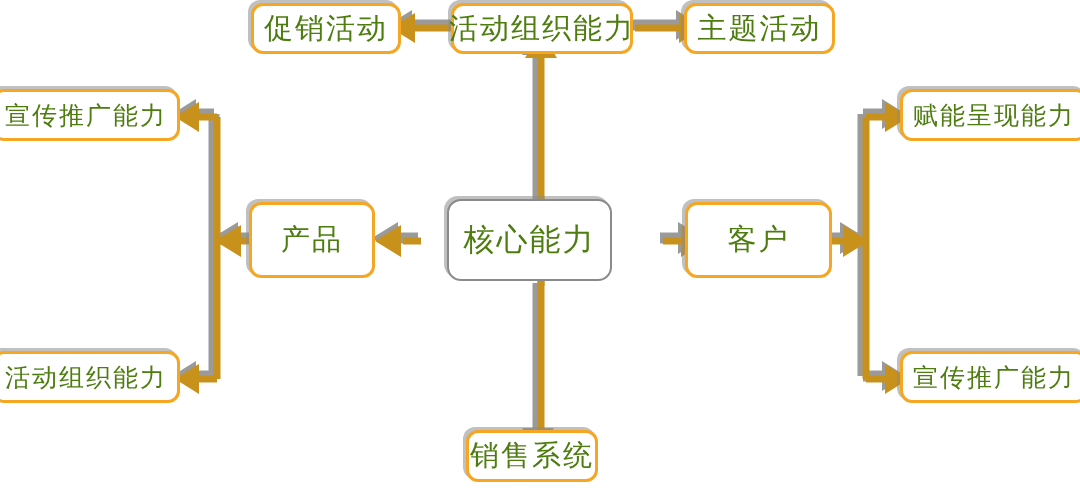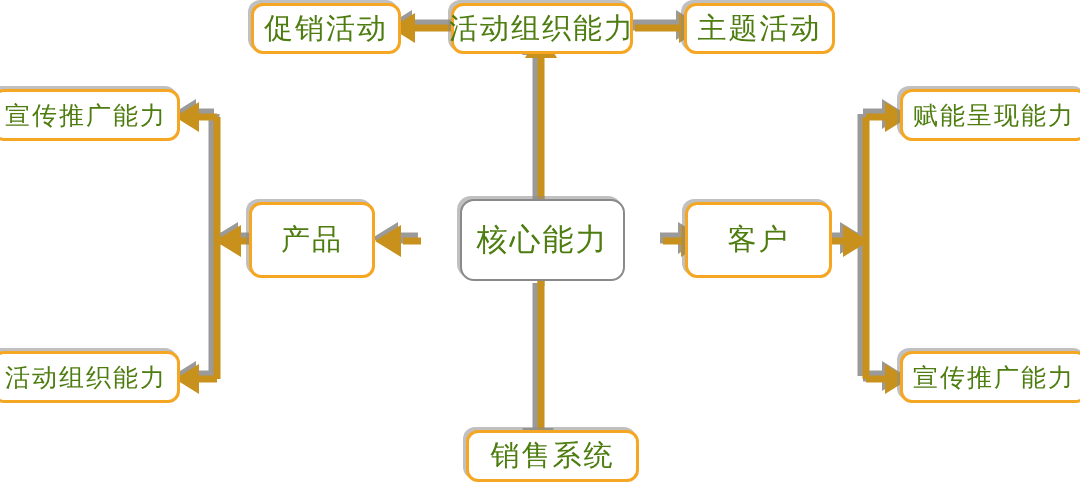--- a/index.html
+++ b/index.html
@@ -139,21 +139,21 @@
       <polygon class="head" points="679,13 679,43 703,28"></polygon>
       <polygon class="head" points="241,225 241,257 215,241"></polygon>
       <polygon class="head" points="199,102 199,132 175,117"></polygon>
       <polygon class="head" points="199,364 199,394 175,379"></polygon>
       <polygon class="head" points="843,225 843,257 869,241"></polygon>
       <polygon class="head" points="885,102 885,132 909,117"></polygon>
       <polygon class="head" points="885,364 885,394 909,379"></polygon>
     </g>
   </svg>
 
-  <div class="node core" style="left:460px; top:199px; width:165px; height:82px;">
+  <div class="node core" style="left:447px; top:199px; width:165px; height:82px;">
     <span class="label">核心能力</span>
   </div>
 
   <div class="node lvl1" style="left:249px; top:202px; width:126px; height:76px;">
     <span class="label">产品</span>
   </div>
 
   <div class="node lvl1" style="left:685px; top:202px; width:147px; height:76px;">
     <span class="label">客户</span>
   </div>
@@ -163,21 +163,21 @@
   </div>
 
   <div class="node lvl1" style="left:251px; top:3px; width:150px; height:51px;">
     <span class="label">促销活动</span>
   </div>
 
   <div class="node lvl1" style="left:684px; top:3px; width:151px; height:51px;justify-content:center;">
     <span class="label">主题活动</span>
   </div>
 
-  <div class="node lvl1" style="left:466px; top:430px; width:173px; height:52px;font-family:Liberation Mono, monospace;">
+  <div class="node lvl1" style="left:466px; top:430px; width:132px; height:52px;font-family:Liberation Mono, monospace;">
     <span class="label">销售系统</span>
   </div>
 
   <div class="node lvl2" style="left:-8px; top:89px; width:188px; height:52px;">
     <span class="label">宣传推广能力</span>
   </div>
 
   <div class="node lvl2" style="left:-8px; top:351px; width:188px; height:52px;">
     <span class="label">活动组织能力</span>
   </div>

